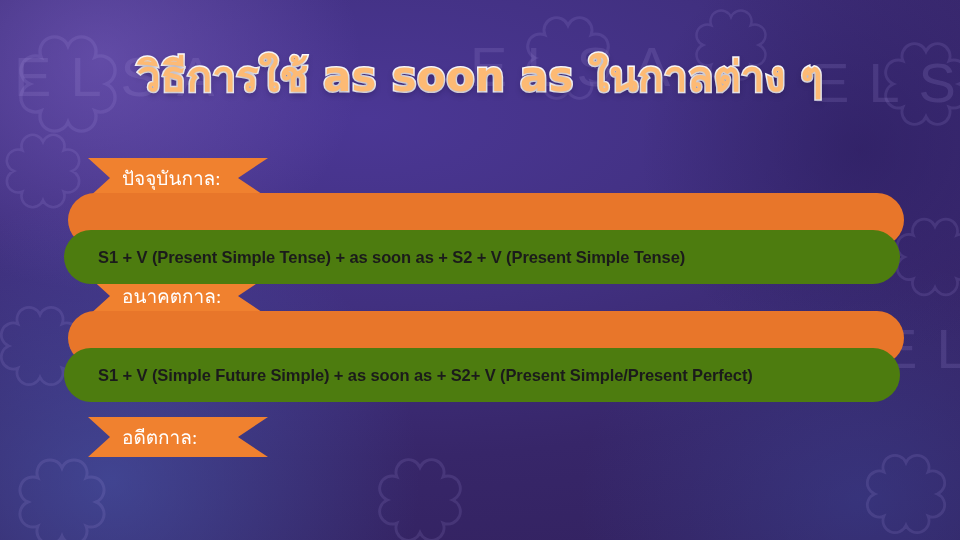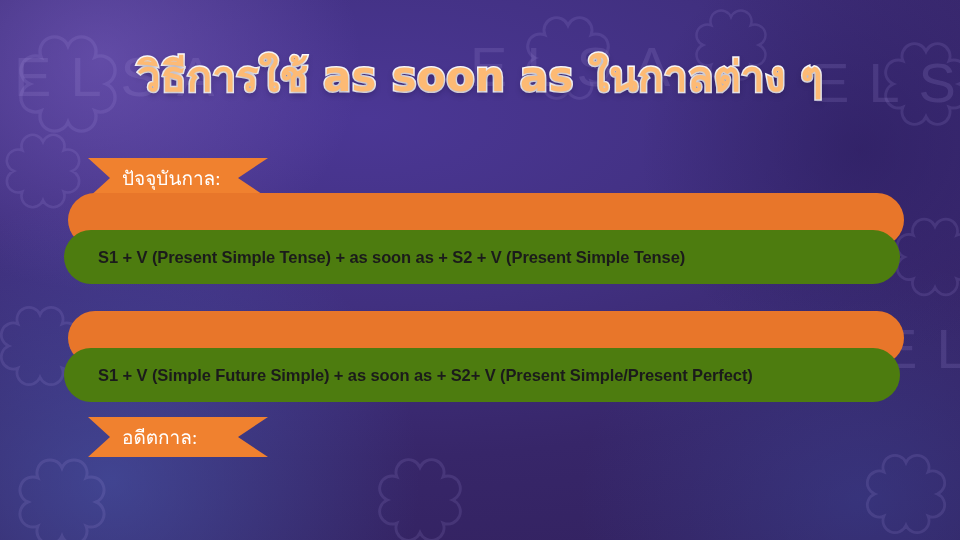--- a/index.html
+++ b/index.html
@@ -239,20 +239,23 @@
     </div>
     <div class="card-wrap">
       <div class="card-shadow"></div>
       <div class="card">
         <span class="card-text">S1 + V (Present Simple Tense) + as soon as + S2 + V (Present Simple Tense)</span>
       </div>
     </div>
   </div>
 
   <div class="row row-2">
+    <div class="tag">
+      <span class="tag-label">อนาคตกาล:</span>
+    </div>
     <div class="card-wrap">
       <div class="card-shadow"></div>
       <div class="card">
         <span class="card-text">S1 + V (Simple Future Simple) + as soon as + S2+ V (Present Simple/Present Perfect)</span>
       </div>
     </div>
   </div>
 
   <div class="row row-3">
     <div class="tag">

